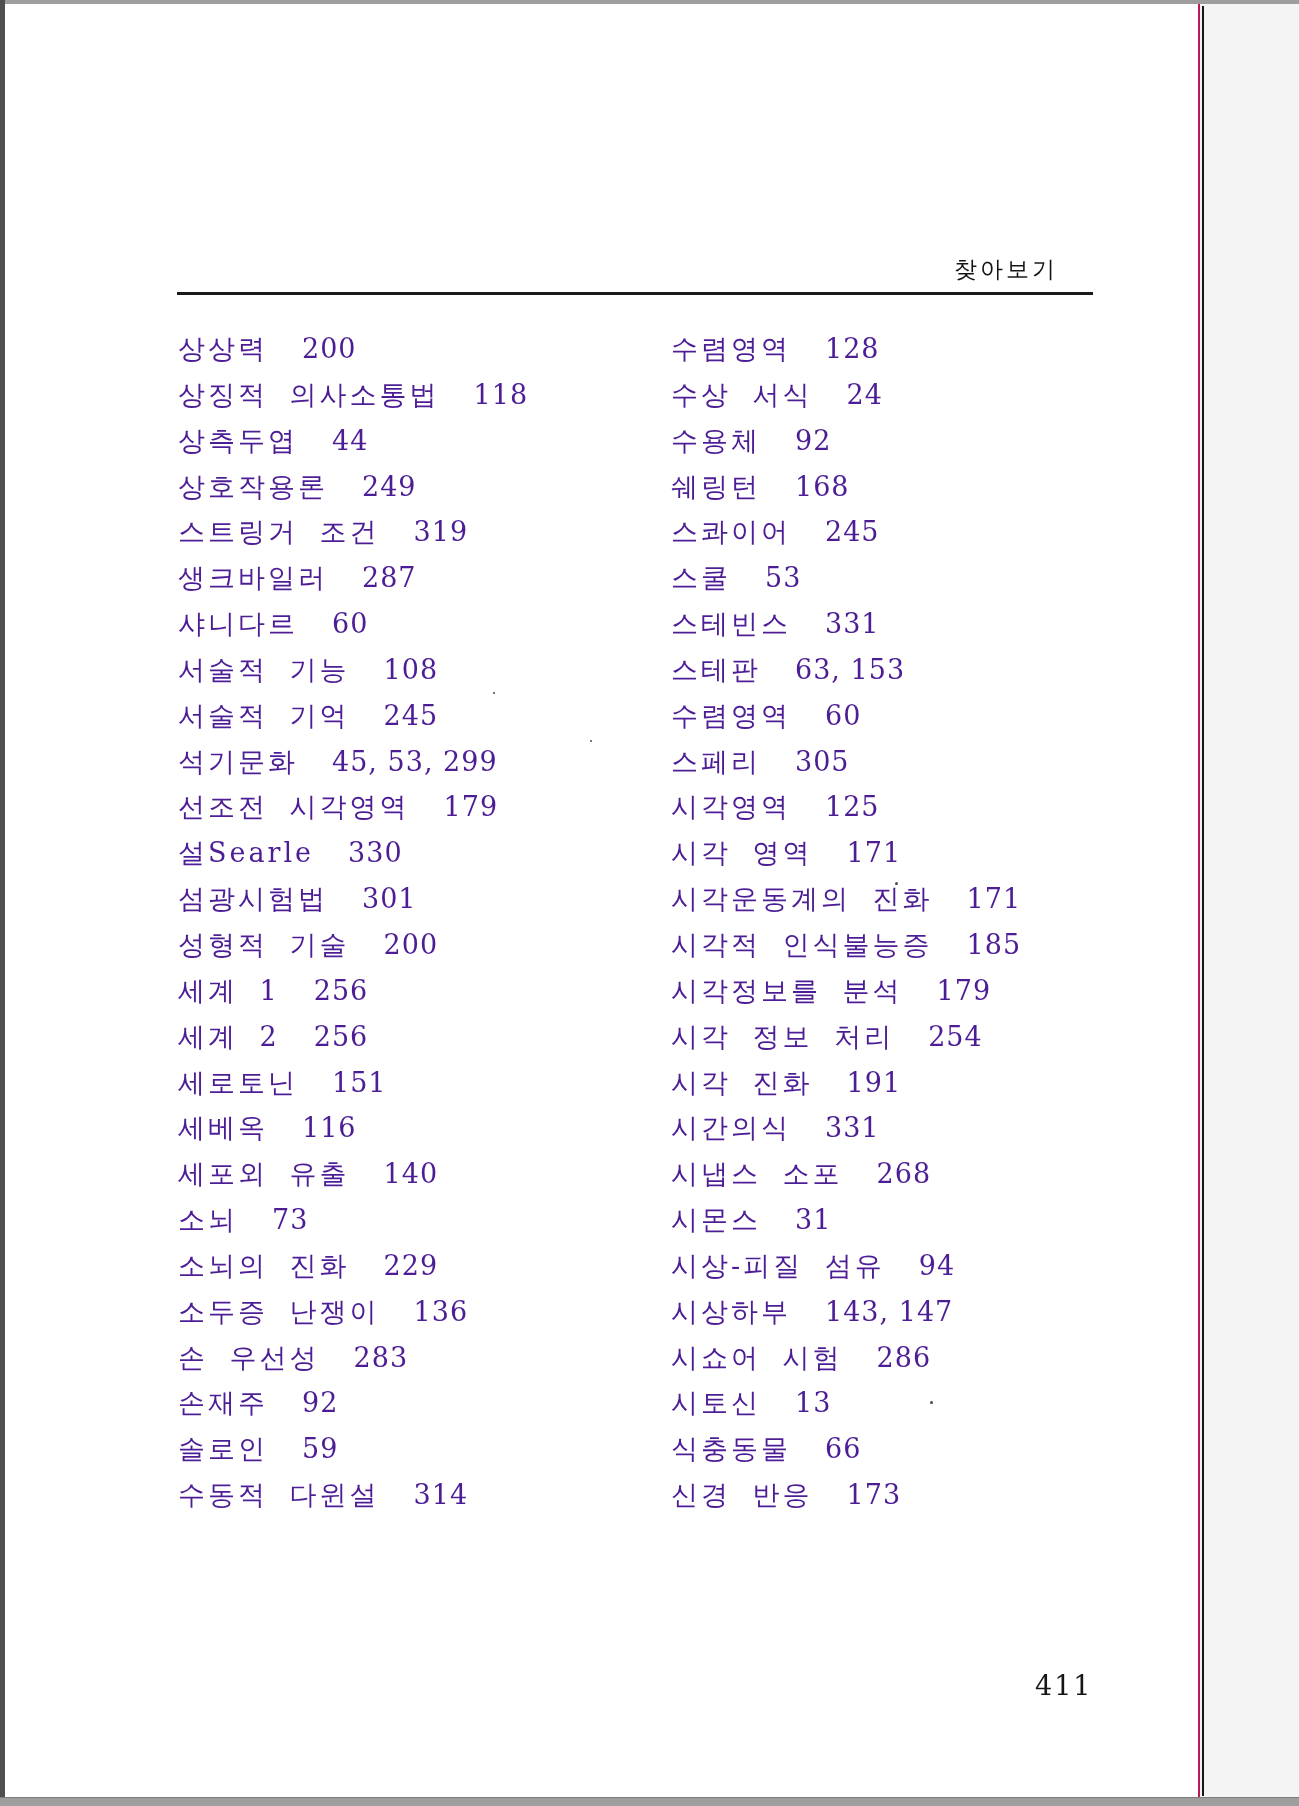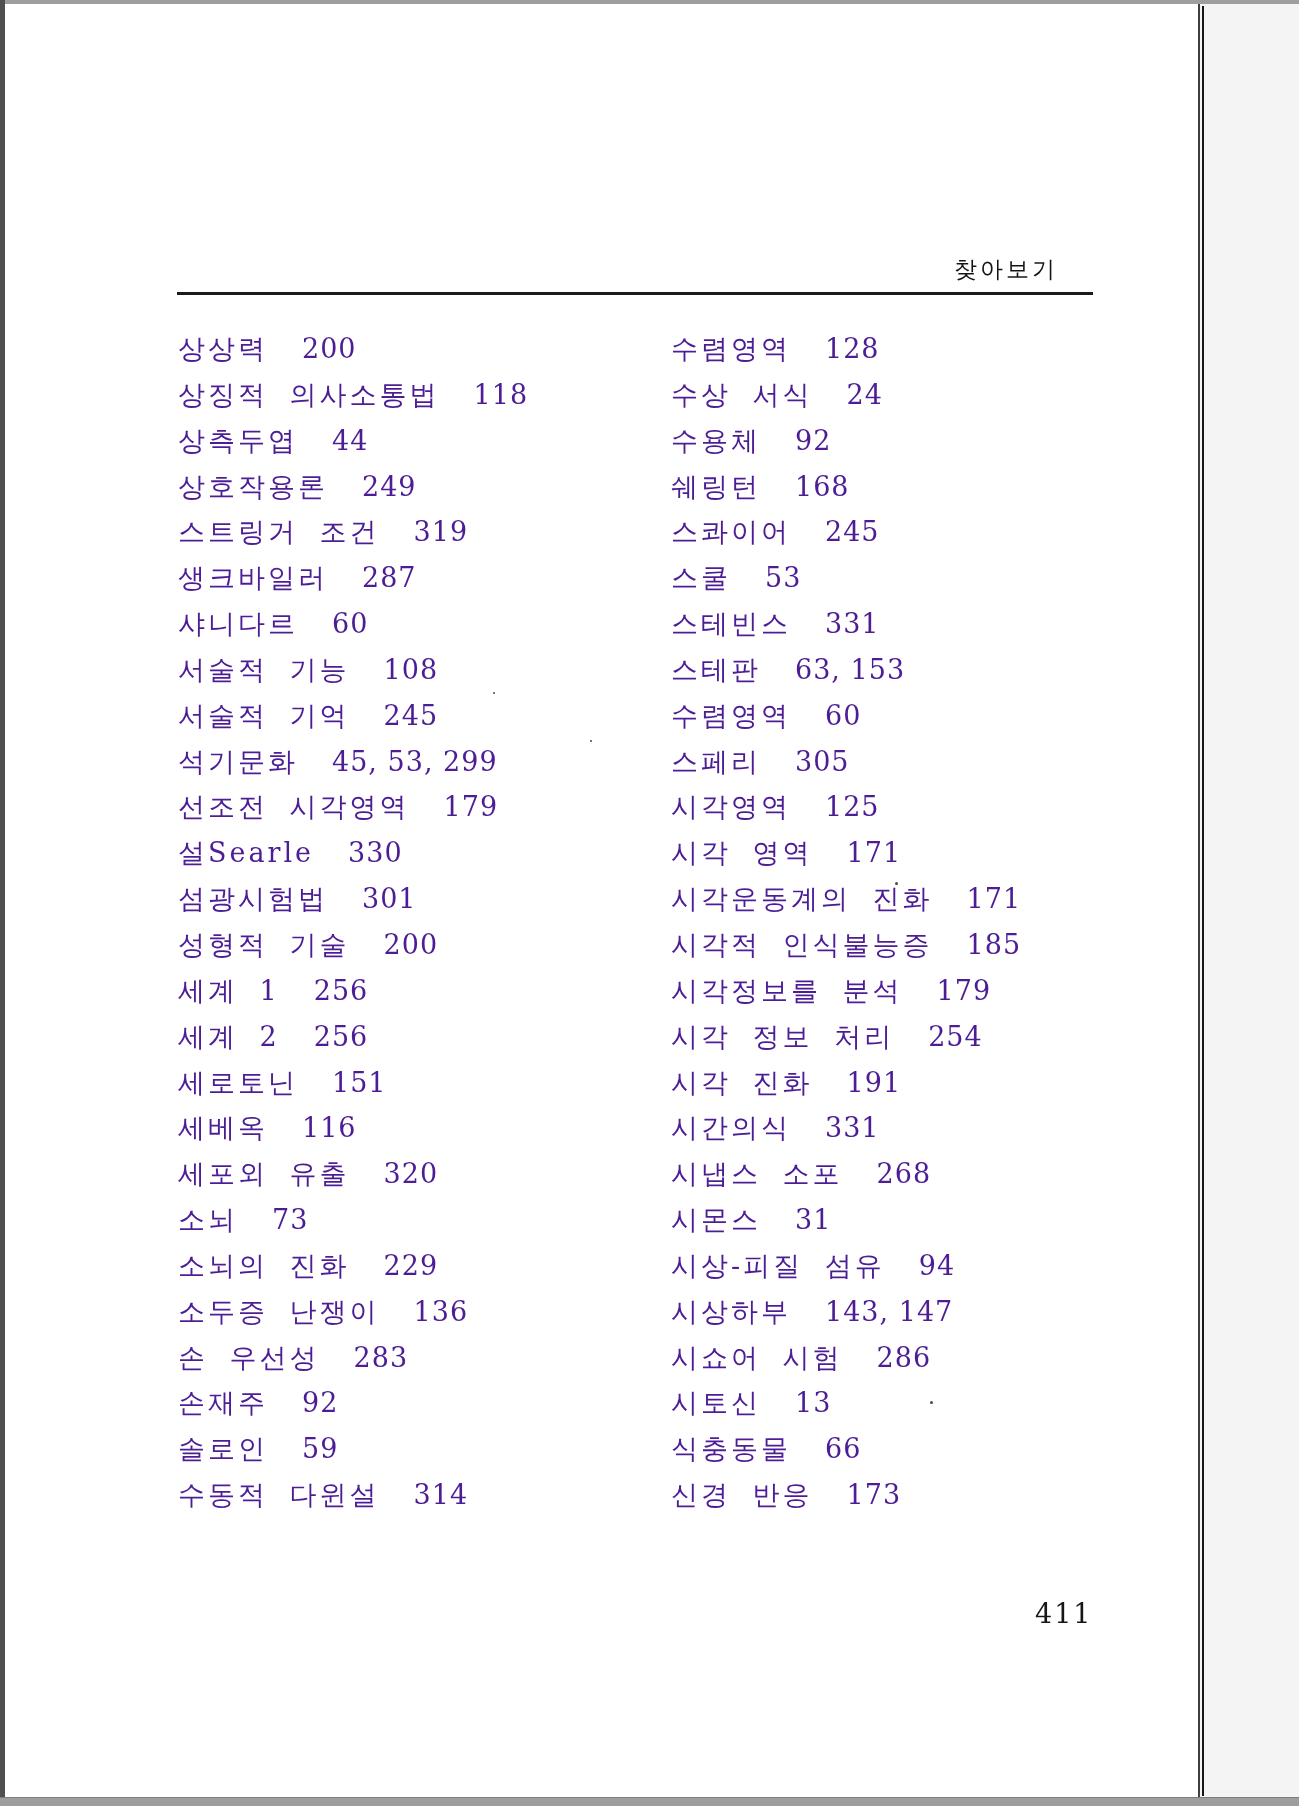--- a/index.html
+++ b/index.html
@@ -11,40 +11,40 @@
   .scan{
     position:relative;width:1299px;height:1806px;
     background:#f4f4f5;overflow:hidden;
   }
   .band-top{position:absolute;left:0;top:0;width:1299px;height:4px;background:#9e9e9e;}
   .band-bottom{position:absolute;left:0;top:1797px;width:1299px;height:9px;background:#9e9e9e;border-top:1px solid #7d7d7d;}
   .band-left{position:absolute;left:0;top:0;width:5px;height:1806px;background:#4f4f4f;}
   .page-edge-outer{position:absolute;left:1202px;top:6px;width:2px;height:1790px;background:#161616;}
   .page{
     position:absolute;left:5px;top:4px;width:1193px;height:1793px;
-    background:#ffffff;border-right:2px solid #404040;
+    background:#ffffff;border-right:2px solid #be185d;
     color:#1c1c1c;
   }
   .header-title{
     position:absolute;top:250px;right:140px;
     font-size:23px;letter-spacing:3px;color:#141414;
     white-space:nowrap;
   }
   .rule{position:absolute;left:172px;top:288px;width:916px;height:3px;background:#1b1b1b;}
   .col{position:absolute;top:322px;width:490px;}
   .col-left{left:173px;}
   .col-right{left:666px;}
   .entry{
     height:45.85px;line-height:45.85px;
     font-size:27px;white-space:nowrap;color:#4c1d95;
   }
   .term{letter-spacing:3px;word-spacing:10px;}
   .pages{margin-left:34px;letter-spacing:1px;}
   .page-number{
-    position:absolute;left:1030px;top:1594px;
+    position:absolute;left:1030px;top:1666px;
     font-size:27px;letter-spacing:2px;color:#161616;
   }
   .speck{position:absolute;background:#4a4a4a;border-radius:50%;}
   .speck.s1{left:890px;top:878px;width:3px;height:3px;}
   .speck.s2{left:925px;top:1397px;width:3px;height:3px;}
   .speck.s3{left:488px;top:688px;width:2px;height:2px;}
   .speck.s4{left:585px;top:736px;width:2px;height:2px;}
 </style>
 </head>
 <body>
@@ -71,21 +71,21 @@
         <div class="entry"><span class="term">서술적 기억</span><span class="pages">245</span></div>
         <div class="entry"><span class="term">석기문화</span><span class="pages">45, 53, 299</span></div>
         <div class="entry"><span class="term">선조전 시각영역</span><span class="pages">179</span></div>
         <div class="entry"><span class="term">설Searle</span><span class="pages">330</span></div>
         <div class="entry"><span class="term">섬광시험법</span><span class="pages">301</span></div>
         <div class="entry"><span class="term">성형적 기술</span><span class="pages">200</span></div>
         <div class="entry"><span class="term">세계 1</span><span class="pages">256</span></div>
         <div class="entry"><span class="term">세계 2</span><span class="pages">256</span></div>
         <div class="entry"><span class="term">세로토닌</span><span class="pages">151</span></div>
         <div class="entry"><span class="term">세베옥</span><span class="pages">116</span></div>
-        <div class="entry"><span class="term">세포외 유출</span><span class="pages">320</span></div>
+        <div class="entry"><span class="term">세포외 유출</span><span class="pages">140</span></div>
         <div class="entry"><span class="term">소뇌</span><span class="pages">73</span></div>
         <div class="entry"><span class="term">소뇌의 진화</span><span class="pages">229</span></div>
         <div class="entry"><span class="term">소두증 난쟁이</span><span class="pages">136</span></div>
         <div class="entry"><span class="term">손 우선성</span><span class="pages">283</span></div>
         <div class="entry"><span class="term">손재주</span><span class="pages">92</span></div>
         <div class="entry"><span class="term">솔로인</span><span class="pages">59</span></div>
         <div class="entry"><span class="term">수동적 다윈설</span><span class="pages">314</span></div>
       </div>
     <div class="col col-right" id="col-right">
         <div class="entry"><span class="term">수렴영역</span><span class="pages">128</span></div>

